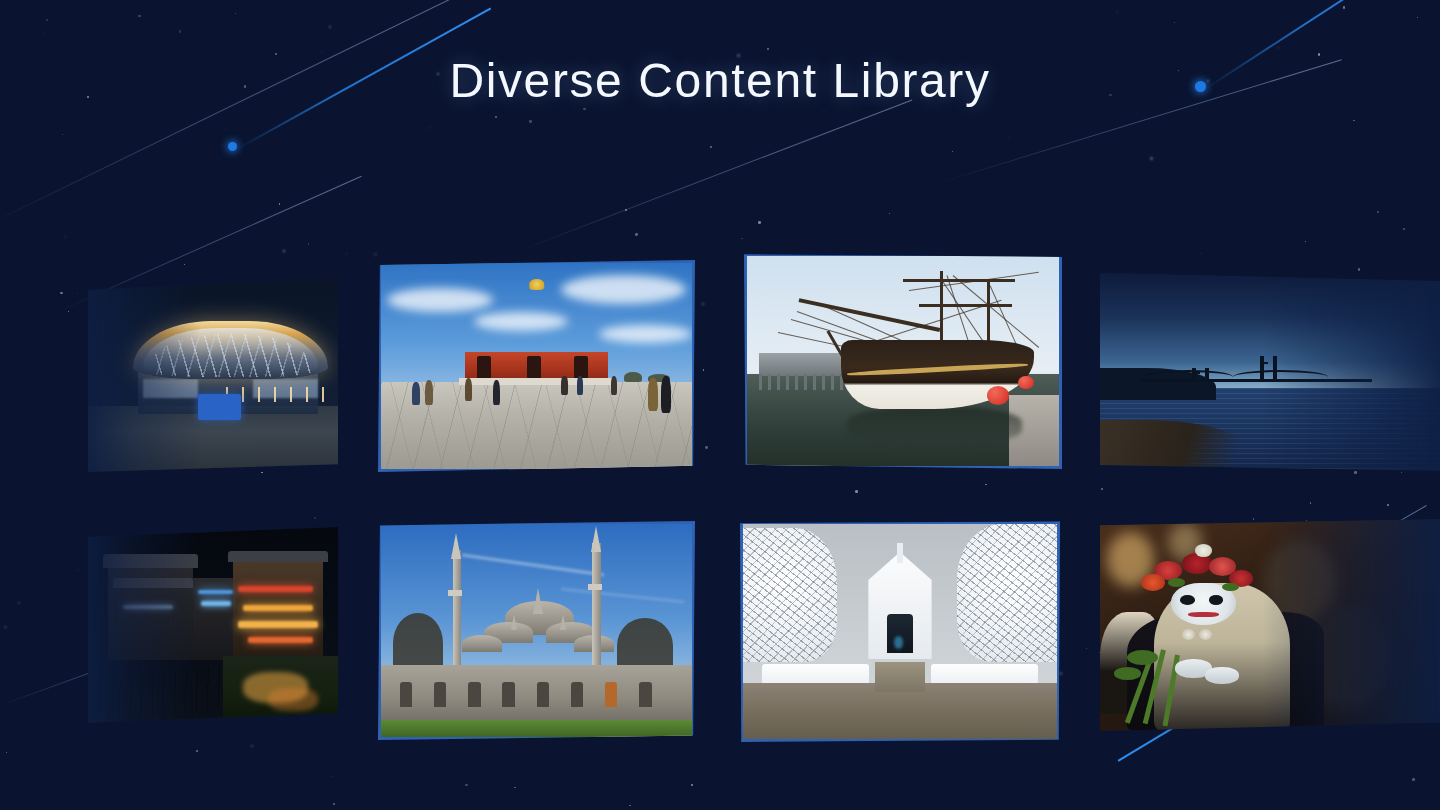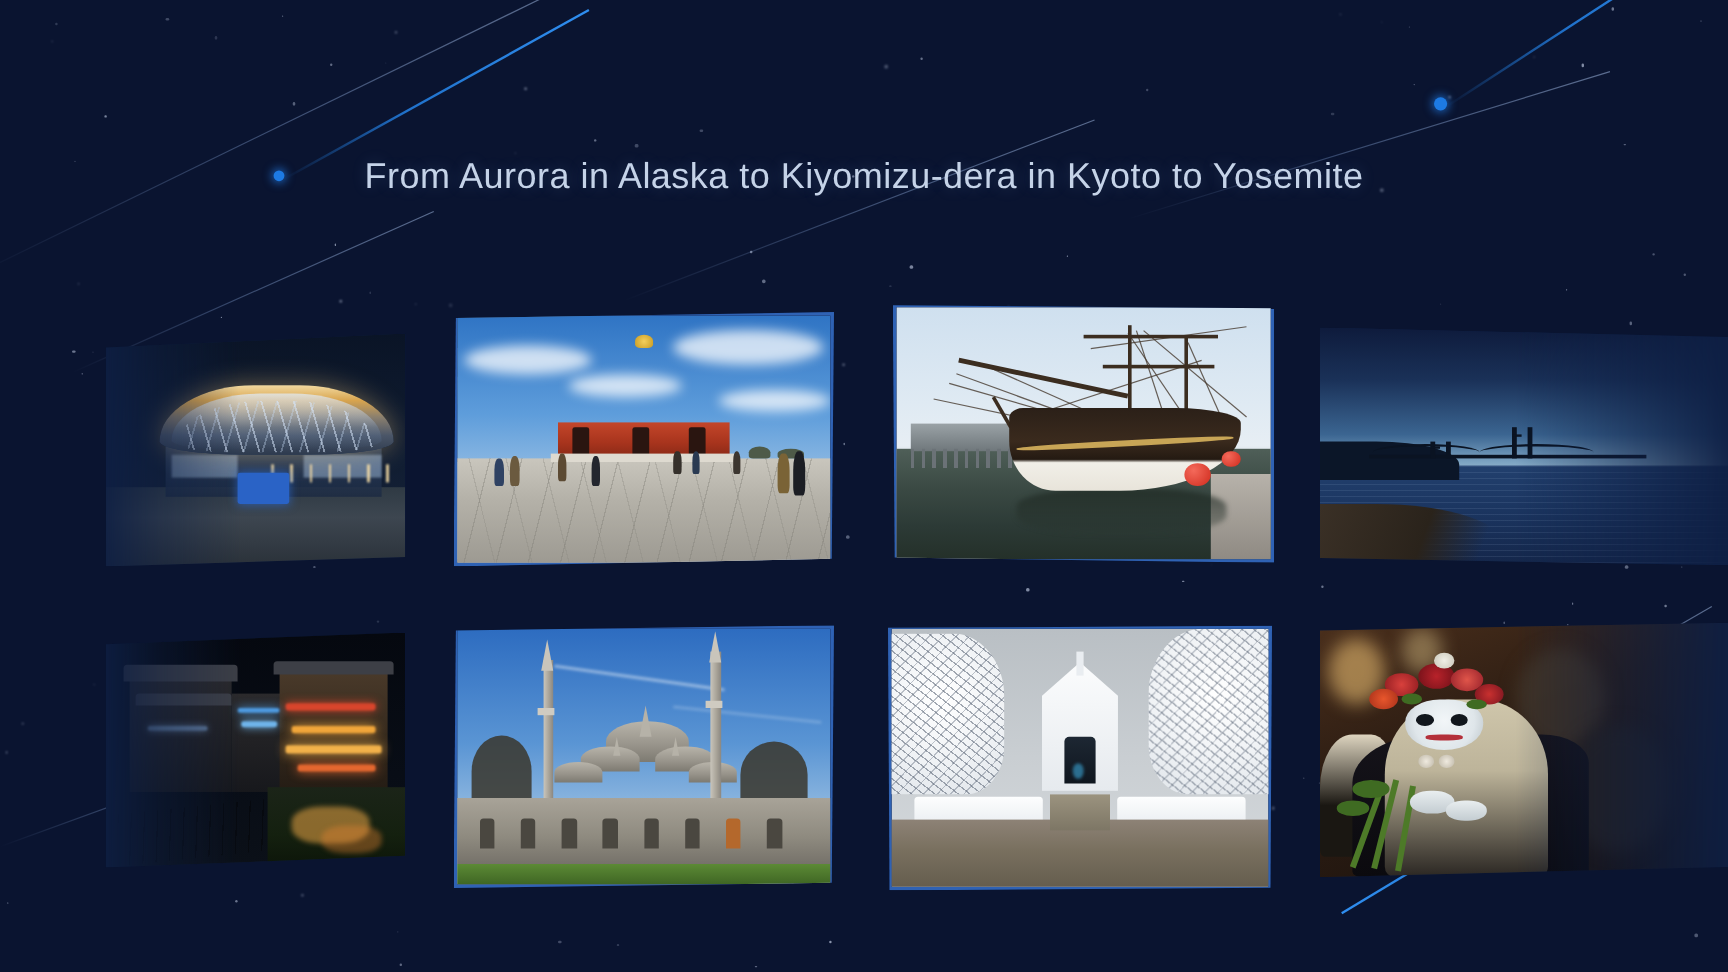--- a/index.html
+++ b/index.html
@@ -428,21 +428,21 @@
   <div class="meteor-head" style="left:1195px; top:81px;"></div>
 
   <div class="streak bright" style="left:237px; top:148px; width:290px; transform:rotate(-29deg);"></div>
   <div class="meteor-head sm" style="left:228px; top:142px;"></div>
 
   <div class="streak bright rev" style="left:1118px; top:760px; width:330px; transform:rotate(-31deg);"></div>
 
   <div class="streak faint" style="left:1210px; top:630px; width:250px; transform:rotate(-30deg);"></div>
   <div class="streak faint" style="left:0px; top:705px; width:240px; transform:rotate(-20deg);"></div>
 
-  <div id="subtitle">From Aurora in Alaska to Kiyomizu-dera in Kyoto to Yosemite</div>
+  <div id="title">Diverse Content Library</div>
 
   <div class="tile dim-left" style="left:88px; top:278px; width:250px; height:194px; clip-path:polygon(0% 6%, 100% 0%, 100% 96%, 0% 100%);">
     <div class="frame">
       <div class="art">
         <div class="pav-bg"></div>
         <div class="pav-plaza"></div>
         <div class="pav-body"></div>
         <div class="pav-win" style="left:22%; width:22%;"></div>
         <div class="pav-win" style="left:66%; width:26%;"></div>
         <div class="pav-lamps"></div>

